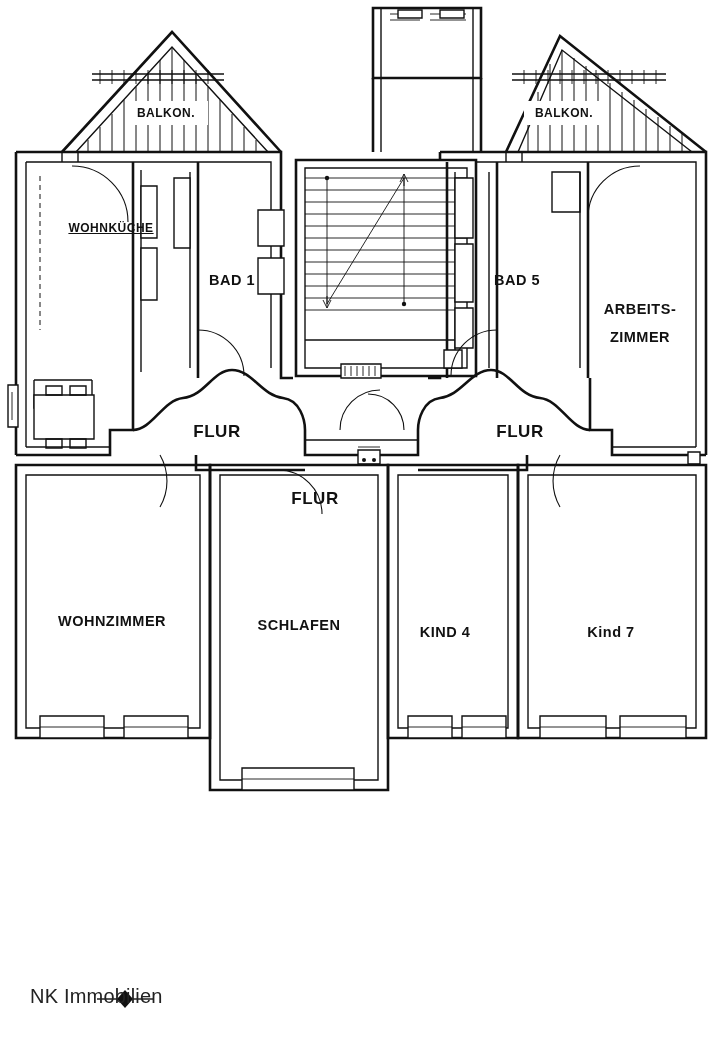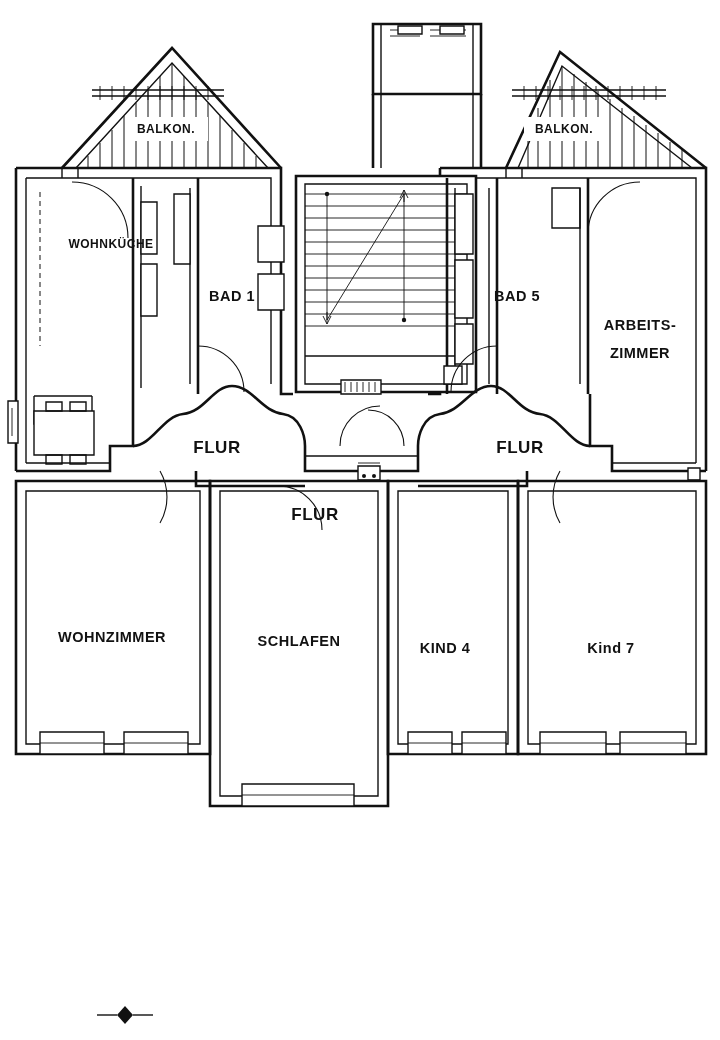--- a/index.html
+++ b/index.html
@@ -10,21 +10,21 @@
   body {
     width: 720px;
     height: 1040px;
     position: relative;
     font-family: "Liberation Sans", sans-serif;
     color: #111111;
     overflow: hidden;
   }
   #floorplan-root {
     position: absolute;
-    left: 0; top: 16px;
+    left: 0; top: 0;
     width: 720px;
     height: 1024px;
   }
   svg.plan {
     position: absolute;
     left: 0; top: 0;
     width: 720px;
     height: 1040px;
   }
   .wall { fill: none; stroke: #111111; stroke-width: 2.6; }
@@ -285,33 +285,36 @@
       <path class="wall-hair" d="M540 727 L606 727"></path>
       <rect class="fill-white" x="620" y="716" width="66" height="22"></rect>
       <path class="wall-thin" d="M620 716 h66 v22 h-66 Z"></path>
       <path class="wall-hair" d="M620 727 L686 727"></path>
     </g>
 
   </svg>
 
   <div class="room-label lbl-sm" style="left:166px; top:113px;">BALKON.</div>
   <div class="room-label lbl-sm" style="left:564px; top:113px;">BALKON.</div>
-  <div class="room-label lbl-sm" style="left:111px; top:228px;">WOHNKÜCHE</div>
+  <div class="room-label lbl-sm" style="left:111px; top:228px;text-decoration:underline;">WOHNKÜCHE</div>
   <div class="room-label lbl-lg" style="left:232px; top:236px;">BAD 1</div>
   <div class="room-label lbl-lg" style="left:517px; top:236px;">BAD 5</div>
   <div class="room-label lbl-lg" style="left:640px; top:265px;">ARBEITS-</div>
   <div class="room-label lbl-lg" style="left:640px; top:293px;">ZIMMER</div>
   <div class="room-label lbl-md" style="left:217px; top:432px;">FLUR</div>
   <div class="room-label lbl-md" style="left:520px; top:432px;">FLUR</div>
   <div class="room-label lbl-md" style="left:315px; top:499px;">FLUR</div>
   <div class="room-label lbl-lg" style="left:112px; top:577px;">WOHNZIMMER</div>
   <div class="room-label lbl-lg" style="left:299px; top:581px;">SCHLAFEN</div>
   <div class="room-label lbl-lg" style="left:445px; top:588px;">KIND 4</div>
   <div class="room-label lbl-lg" style="left:611px; top:588px;">Kind 7</div>
 
 
   <svg id="brand-mark" viewBox="0 0 60 22">
     <path d="M30 2 L38 11 L30 20 L22 11 Z" fill="#111111"></path>
     <path d="M2 11 L22 11" stroke="#111111" stroke-width="1.4"></path>
     <path d="M38 11 L58 11" stroke="#111111" stroke-width="1.4"></path>
   </svg>
+  <div id="brand">
+    <span id="brand-name">NK Immobilien</span>
+  </div>
 
 </div>
 
 </body></html>

